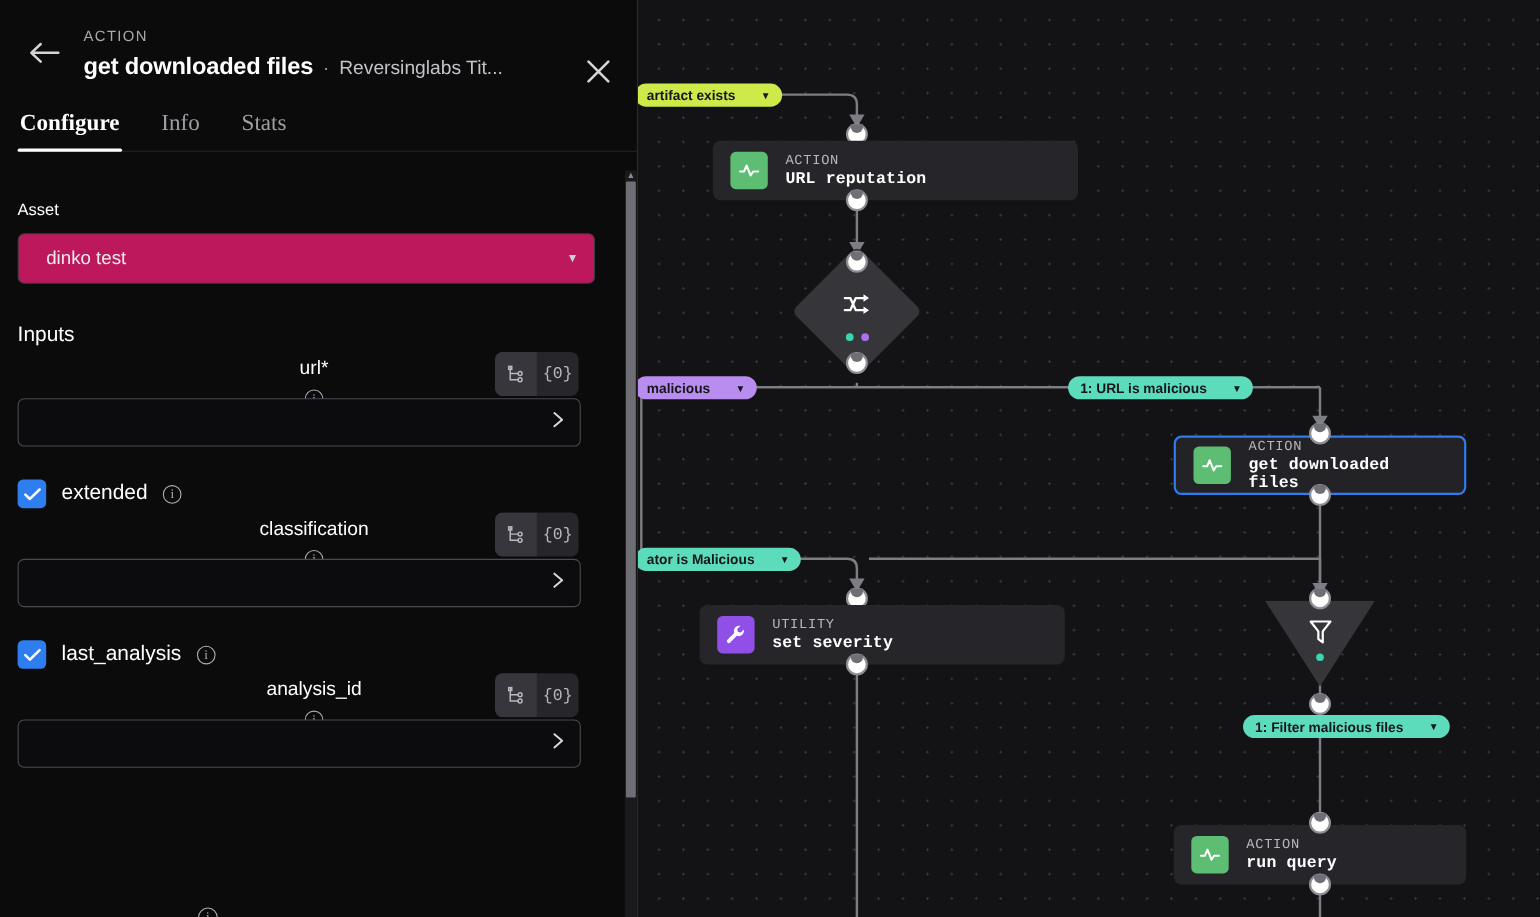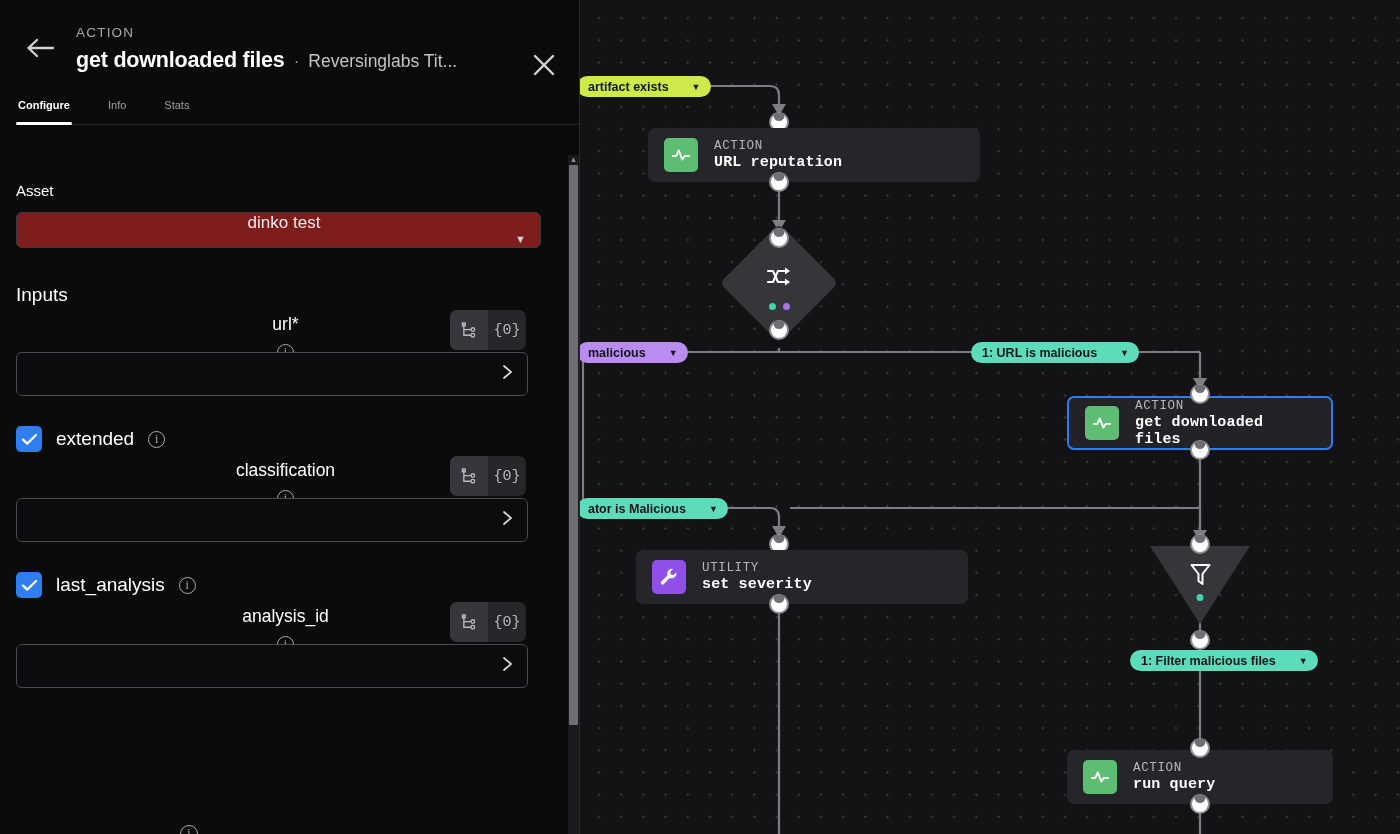--- a/index.html
+++ b/index.html
@@ -46,41 +46,41 @@
   }
   .head-sep { color: #9a9aa0; font-size: 17px; margin: 0 9px; }
   .head-sub { font-size: 17.5px; color: #c3c3c8; font-weight: 400; }
 
   .tabs {
     margin-top: 26px; margin-left: 16px;
     display: flex; gap: 34px; border-bottom: 1px solid #242428;
     padding-right: 16px;
   }
   .tab {
-    font-size: 11px; color: #9e9ea4; padding: 0 2px 13px 2px;
-    cursor: pointer; position: relative; font-weight: 400;
+    font-size: 21px; color: #9e9ea4; padding: 0 2px 13px 2px;
+    cursor: pointer; position: relative; font-weight: 400; font-family: Liberation Serif, serif;
   }
   .tab.active { color: #ffffff; font-weight: 700; }
   .tab.active::after {
     content: ""; position: absolute; left: 0; right: 0; bottom: -1px;
     height: 3px; background: #ffffff; border-radius: 2px;
   }
 
   .panel-body {
     position: absolute; left: 0; top: 158px; right: 0; bottom: 0;
     padding: 0 24px 0 16px; overflow: hidden;
   }
   .section-label {
     font-size: 15px; color: #ffffff; font-weight: 400; margin-top: 24px;
   }
   .field-select {
-    margin-top: 13px; height: 36px; width: 525px;
-    background: #7f1d1d; border: 1px solid #3a3a40; border-radius: 6px;
+    margin-top: 13px; height: 46px; width: 525px;
+    background: #be185d; border: 1px solid #3a3a40; border-radius: 6px;
     display: flex; align-items: center; padding: 0 14px 0 25px;
-    color: #ececed; font-size: 17px; cursor: pointer; flex-direction: column;
+    color: #ececed; font-size: 17px; cursor: pointer;
   }
   .field-select .caret { margin-left: auto; color: #d0d0d4; font-size: 11px; }
 
   .inputs-label { font-size: 19px; color: #ffffff; margin-top: 36px; }
 
   .param { position: relative; margin-top: 8px; }
   .param-head { display: flex; align-items: center; gap: 9px; height: 34px; flex-direction: column; }
   .param-name { font-size: 17.5px; color: #ffffff; }
   .info-i {
     width: 17px; height: 17px; border-radius: 50%;

